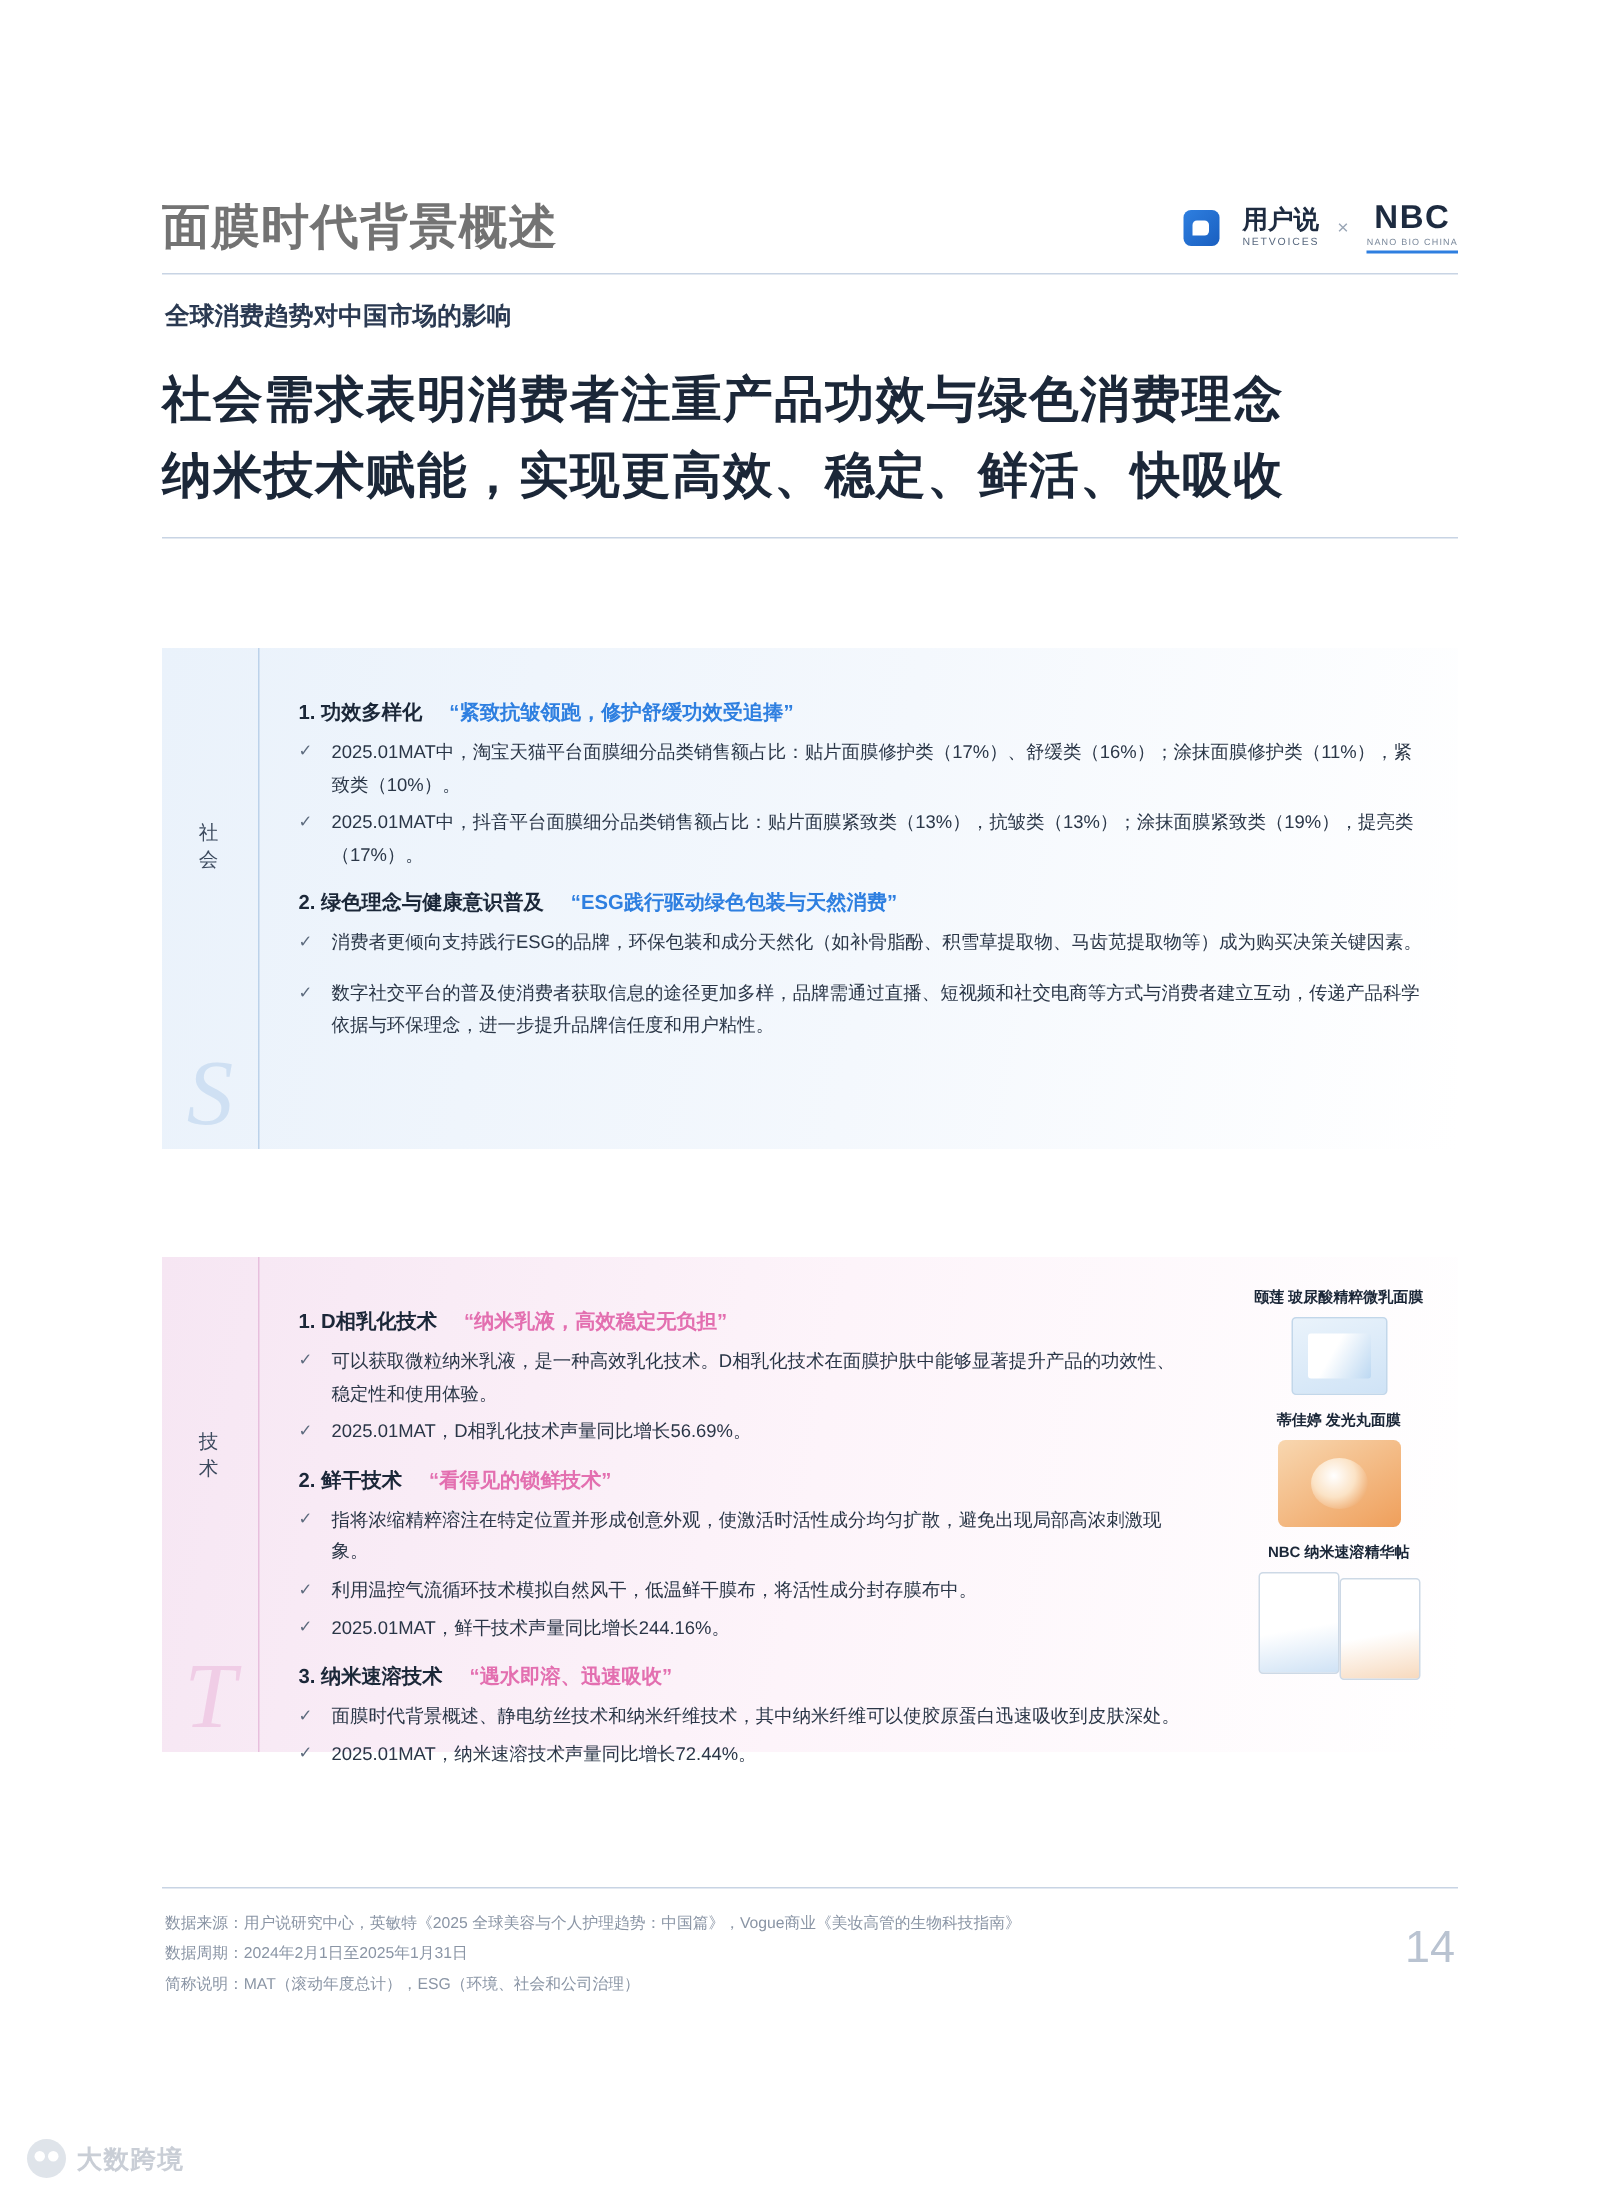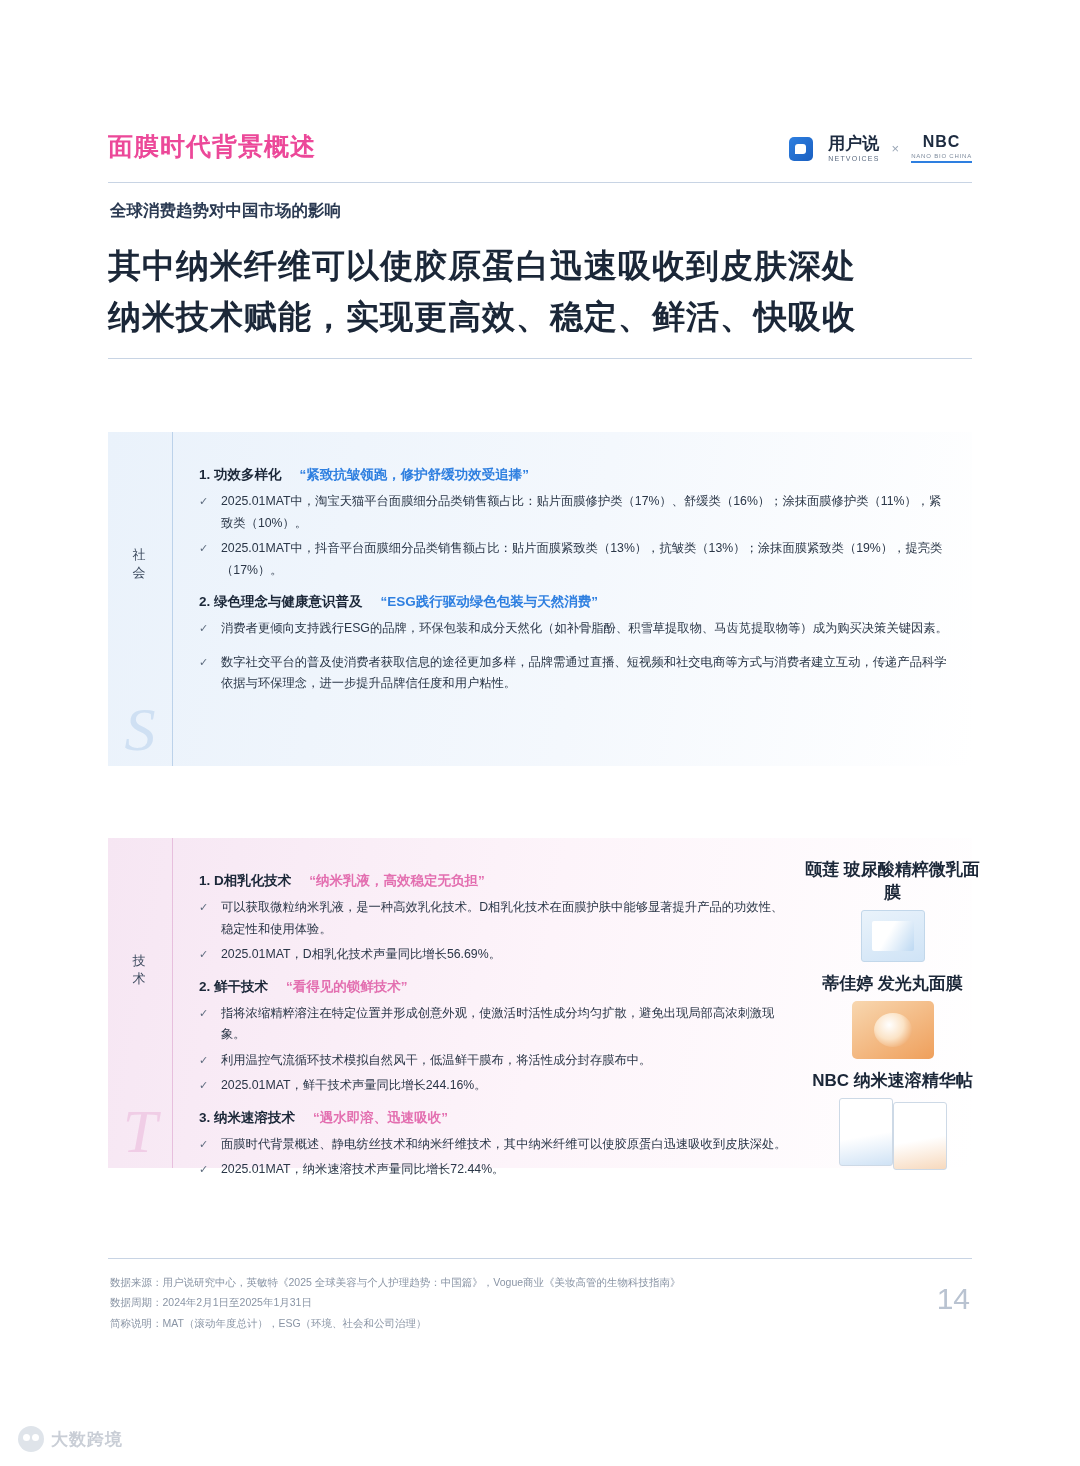--- a/index.html
+++ b/index.html
@@ -24,23 +24,23 @@
     position: absolute;
     left: 108px;
     top: 130px;
     width: 864px;
     height: 56px;
   }
   .section-title {
     position: absolute;
     left: 0;
     top: 0;
-    font-size: 25px;
-    font-weight: bold;
-    color: #ec4899;
+    font-size: 32px;
+    font-weight: bold;
+    color: #737373;
     letter-spacing: 1px;
   }
   .header-rule {
     position: absolute;
     left: 0;
     top: 52px;
     width: 864px;
     height: 1px;
     background: #c8d4e4;
   }
@@ -88,21 +88,21 @@
     margin-top: 3px;
   }
   .logo-x {
     font-size: 13px;
     color: #9aa6b6;
   }
   .logo-nbc {
     text-align: center;
   }
   .logo-nbc-main {
-    font-size: 16px;
+    font-size: 22px;
     font-weight: bold;
     color: #1d2b40;
     line-height: 1;
     letter-spacing: 1px;
   }
   .logo-nbc-sub {
     font-size: 6px;
     color: #7c8a9c;
     letter-spacing: 0.8px;
     margin-top: 3px;
@@ -243,21 +243,21 @@
   
   .products {
     position: absolute;
     left: 800px;
     top: 858px;
     width: 185px;
     text-align: center;
   }
   .product { margin-bottom: 10px; }
   .product-name {
-    font-size: 17px;
+    font-size: 10px;
     font-weight: bold;
     color: #1b2738;
     margin-bottom: 6px;
   }
   .product-img {
     margin: 0 auto;
     position: relative;
   }
   .pi1 {
     width: 62px; height: 50px;
@@ -383,21 +383,21 @@
         <div class="logo-nbc-main">NBC</div>
         <div class="logo-nbc-sub">NANO BIO CHINA</div>
         <div class="logo-nbc-bar"></div>
       </div>
     </div>
     <div class="header-rule"></div>
   </div>
 
   <div class="kicker">全球消费趋势对中国市场的影响</div>
   <div class="main-title">
-    <div class="line">其中纳米纤维可以使胶原蛋白迅速吸收到皮肤深处</div>
+    <div class="line">社会需求表明消费者注重产品功效与绿色消费理念</div>
     <div class="line">纳米技术赋能，实现更高效、稳定、鲜活、快吸收</div>
   </div>
   <div class="title-rule"></div>
 
   <div class="panel panel-social">
     <div class="panel-letterbar">
       <div class="letterbar-label">社会</div>
       <div class="letterbar-big">S</div>
     </div>
     <div class="panel-body">

